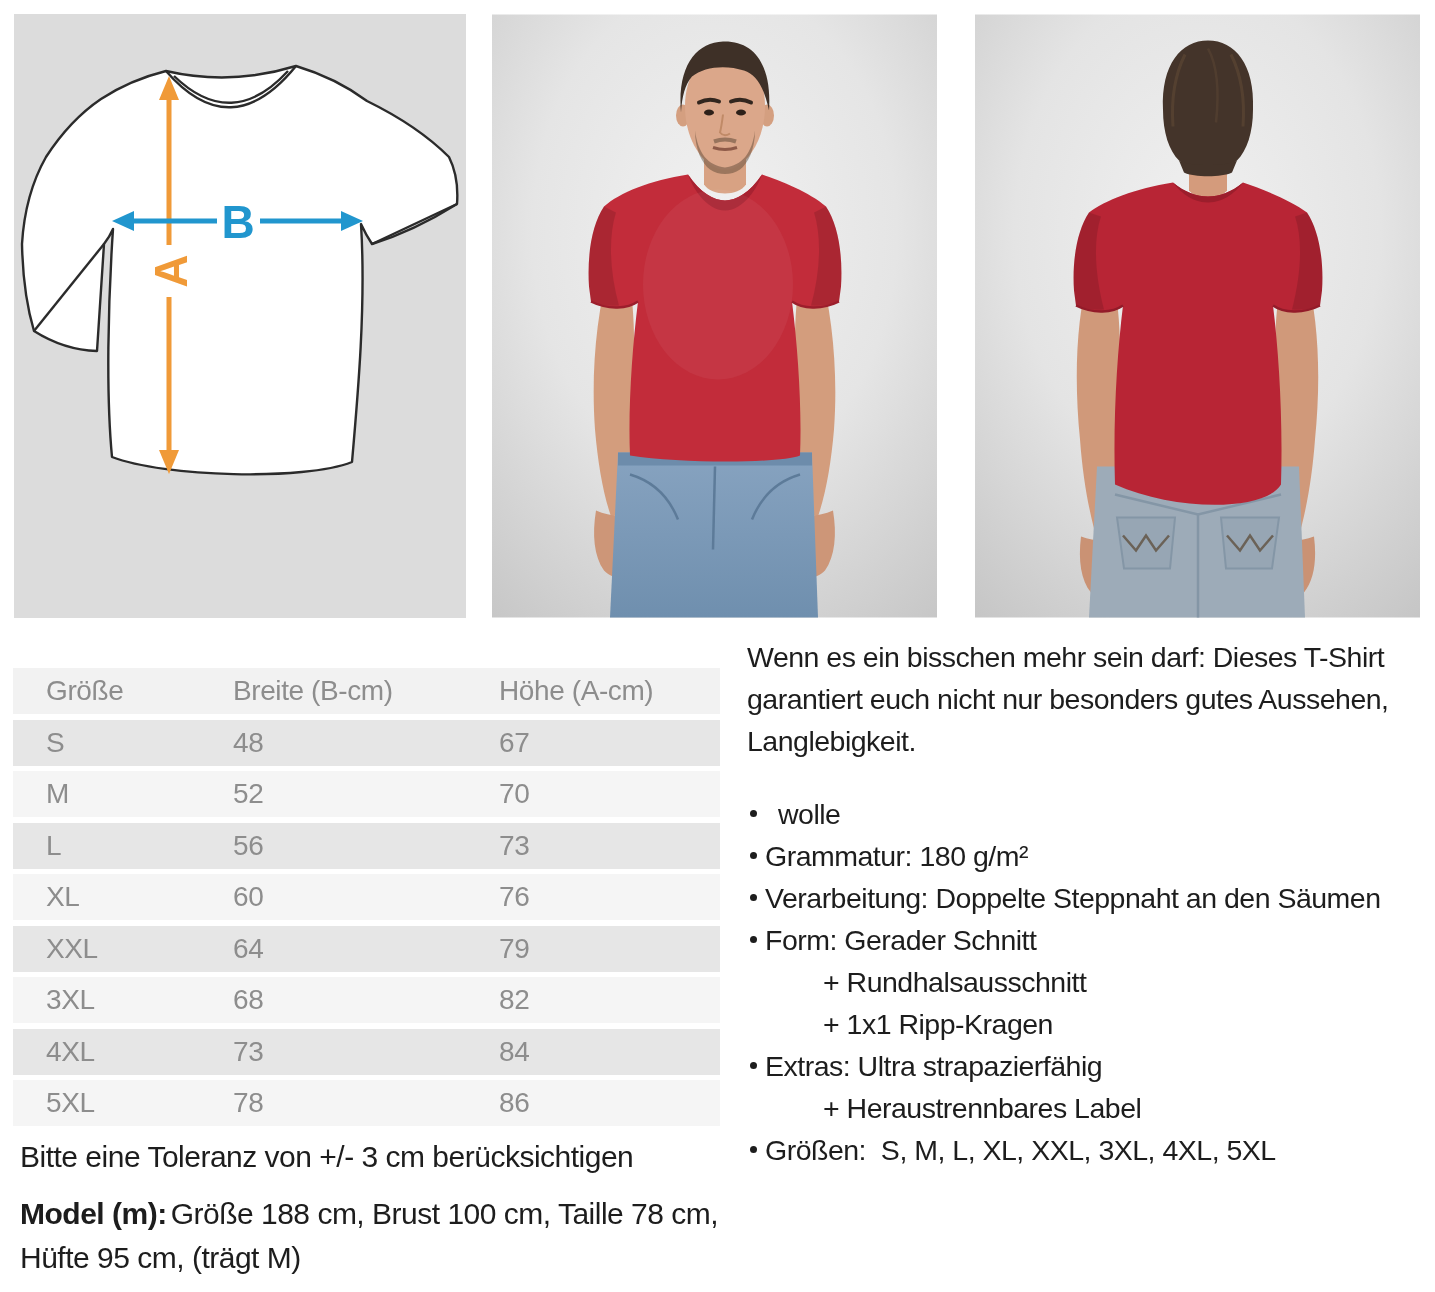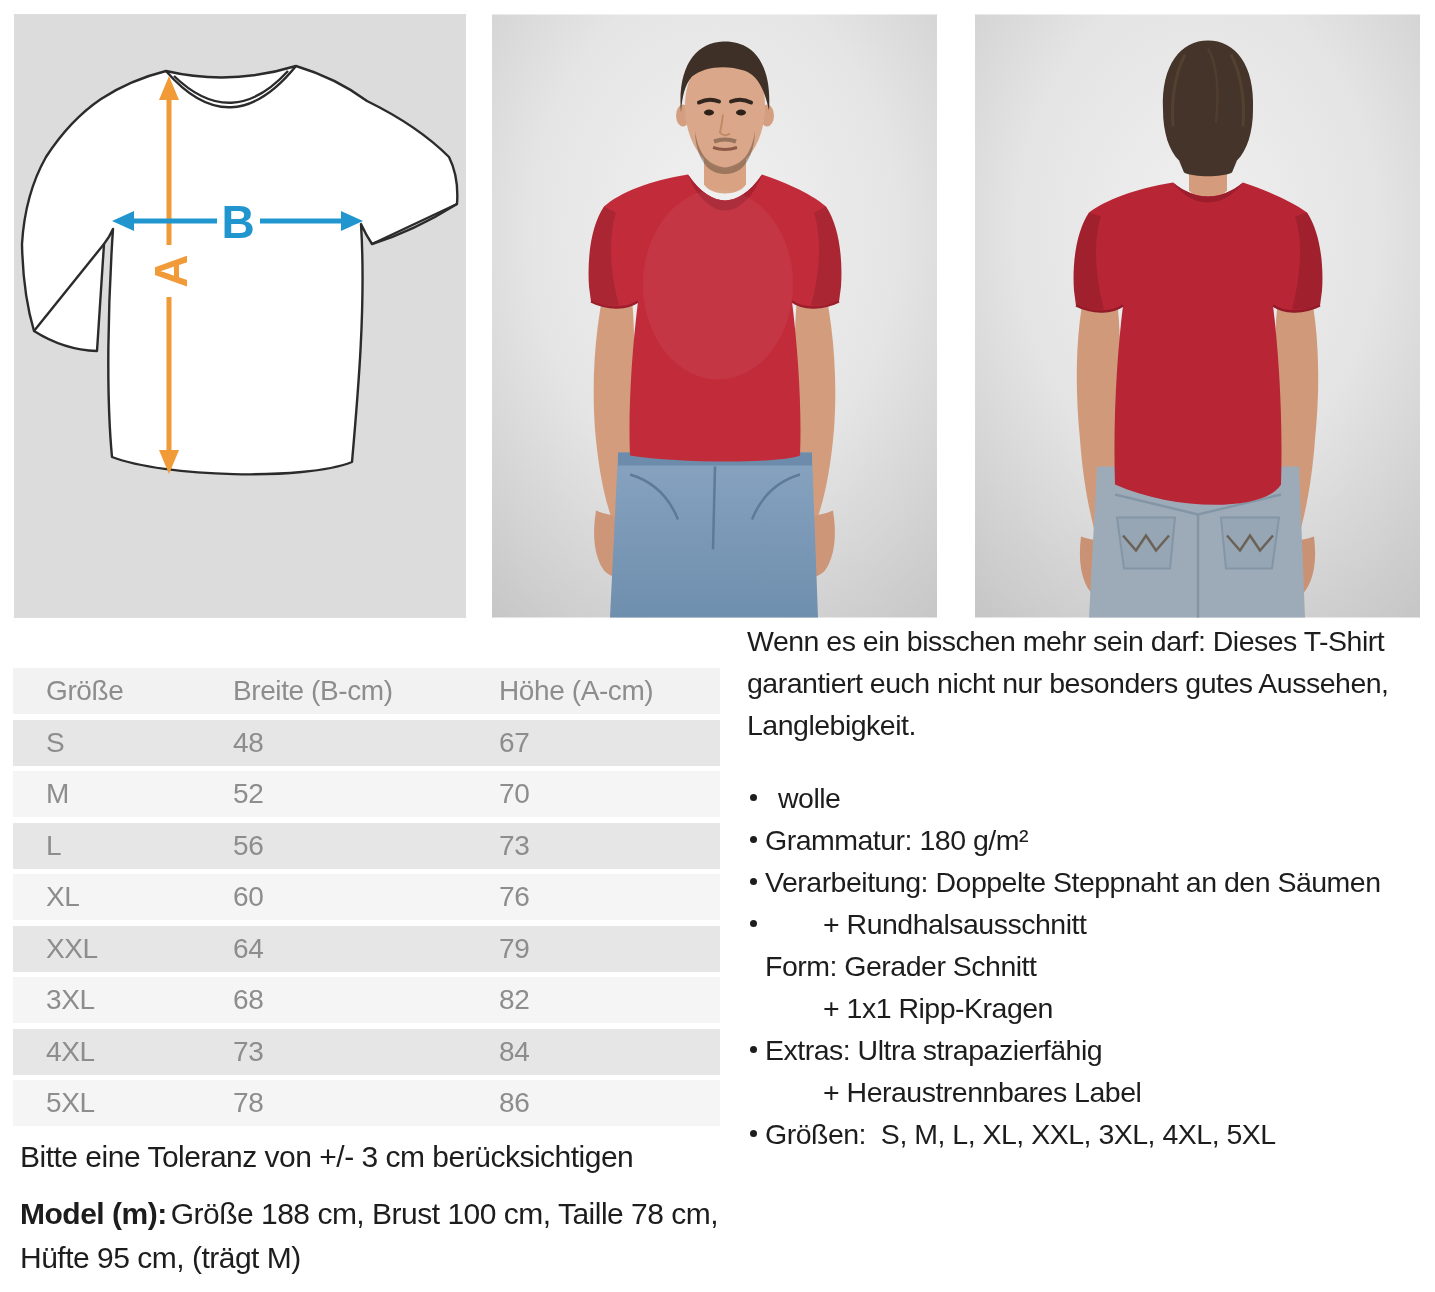--- a/index.html
+++ b/index.html
@@ -26,21 +26,21 @@
   .t-head div { font-size:28px; color:#a0a0a0; }
   .t-row div  { font-size:28px; color:#8d8d8d; }
 
   
   .note-block { position:absolute; left:20px; letter-spacing:-0.5px; }
   .tolerance  { top:1140px; font-size:30px; color:#1d1d1d; }
   .model-info { top:1192px; font-size:30px; line-height:44px; color:#1d1d1d; }
   .model-info .lbl { font-weight:bold; margin-right:4px; }
 
   
-  .desc { position:absolute; left:747px; top:620px; width:688px; letter-spacing:-0.5px; }
+  .desc { position:absolute; left:747px; top:636px; width:688px; letter-spacing:-0.5px; }
   .i-line { display:block; font-size:28.5px; line-height:42px; white-space:pre-wrap; }
   .desc ul { list-style:none; margin-top:31px; }
   .desc li { position:relative; padding-left:18px; }
   .dot { position:absolute; left:3px; top:17px; width:7px; height:7px; border-radius:50%; background:#1d1d1d; }
   .b-line { display:block; font-size:28.5px; line-height:42px; white-space:pre-wrap; }
   .ind-1 { padding-left:13px; }
   .ind-2 { padding-left:58px; }
 </style>
 </head>
 <body>
@@ -299,22 +299,22 @@
       <li>
         <span class="dot"></span>
         <span class="b-line">Grammatur: 180 g/m²</span>
       </li>
       <li>
         <span class="dot"></span>
         <span class="b-line">Verarbeitung: Doppelte Steppnaht an den Säumen</span>
       </li>
       <li>
         <span class="dot"></span>
+        <span class="b-line">Form: Gerader Schnitt</span>
         <span class="b-line ind-2">+ Rundhalsausschnitt</span>
-        <span class="b-line">Form: Gerader Schnitt</span>
         <span class="b-line ind-2">+ 1x1 Ripp-Kragen</span>
       </li>
       <li>
         <span class="dot"></span>
         <span class="b-line">Extras: Ultra strapazierfähig</span>
         <span class="b-line ind-2">+ Heraustrennbares Label</span>
       </li>
       <li>
         <span class="dot"></span>
         <span class="b-line">Größen:  S, M, L, XL, XXL, 3XL, 4XL, 5XL</span>

